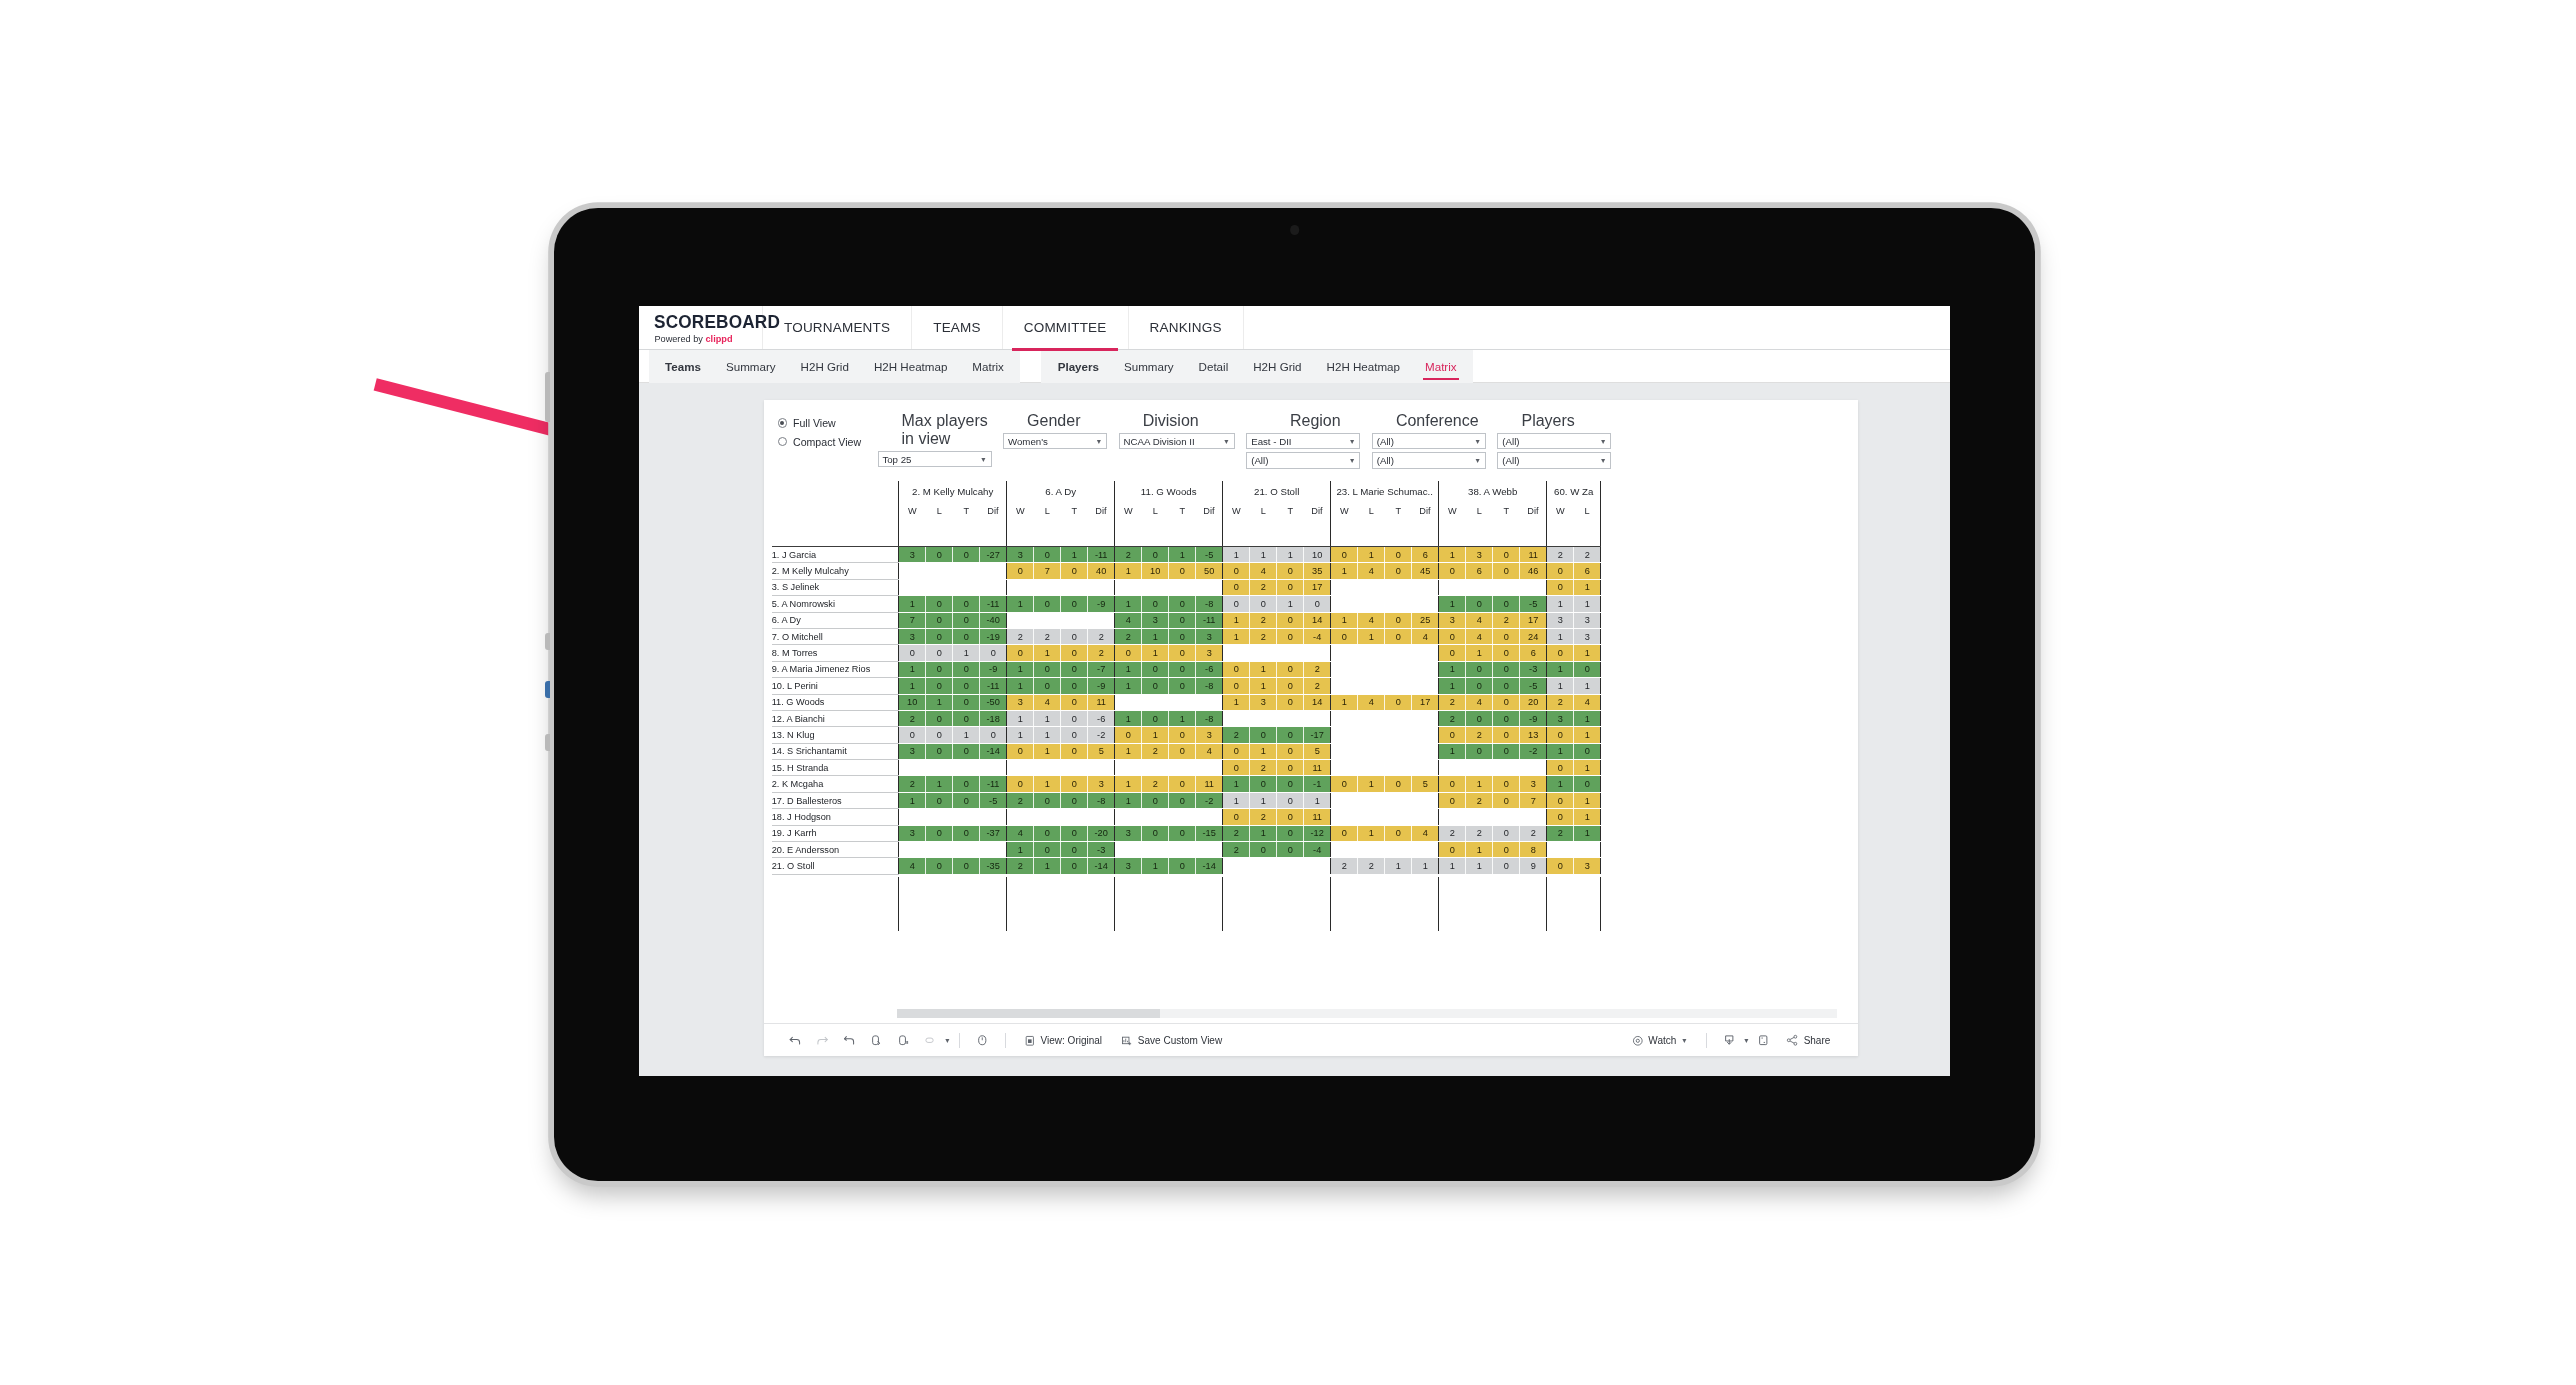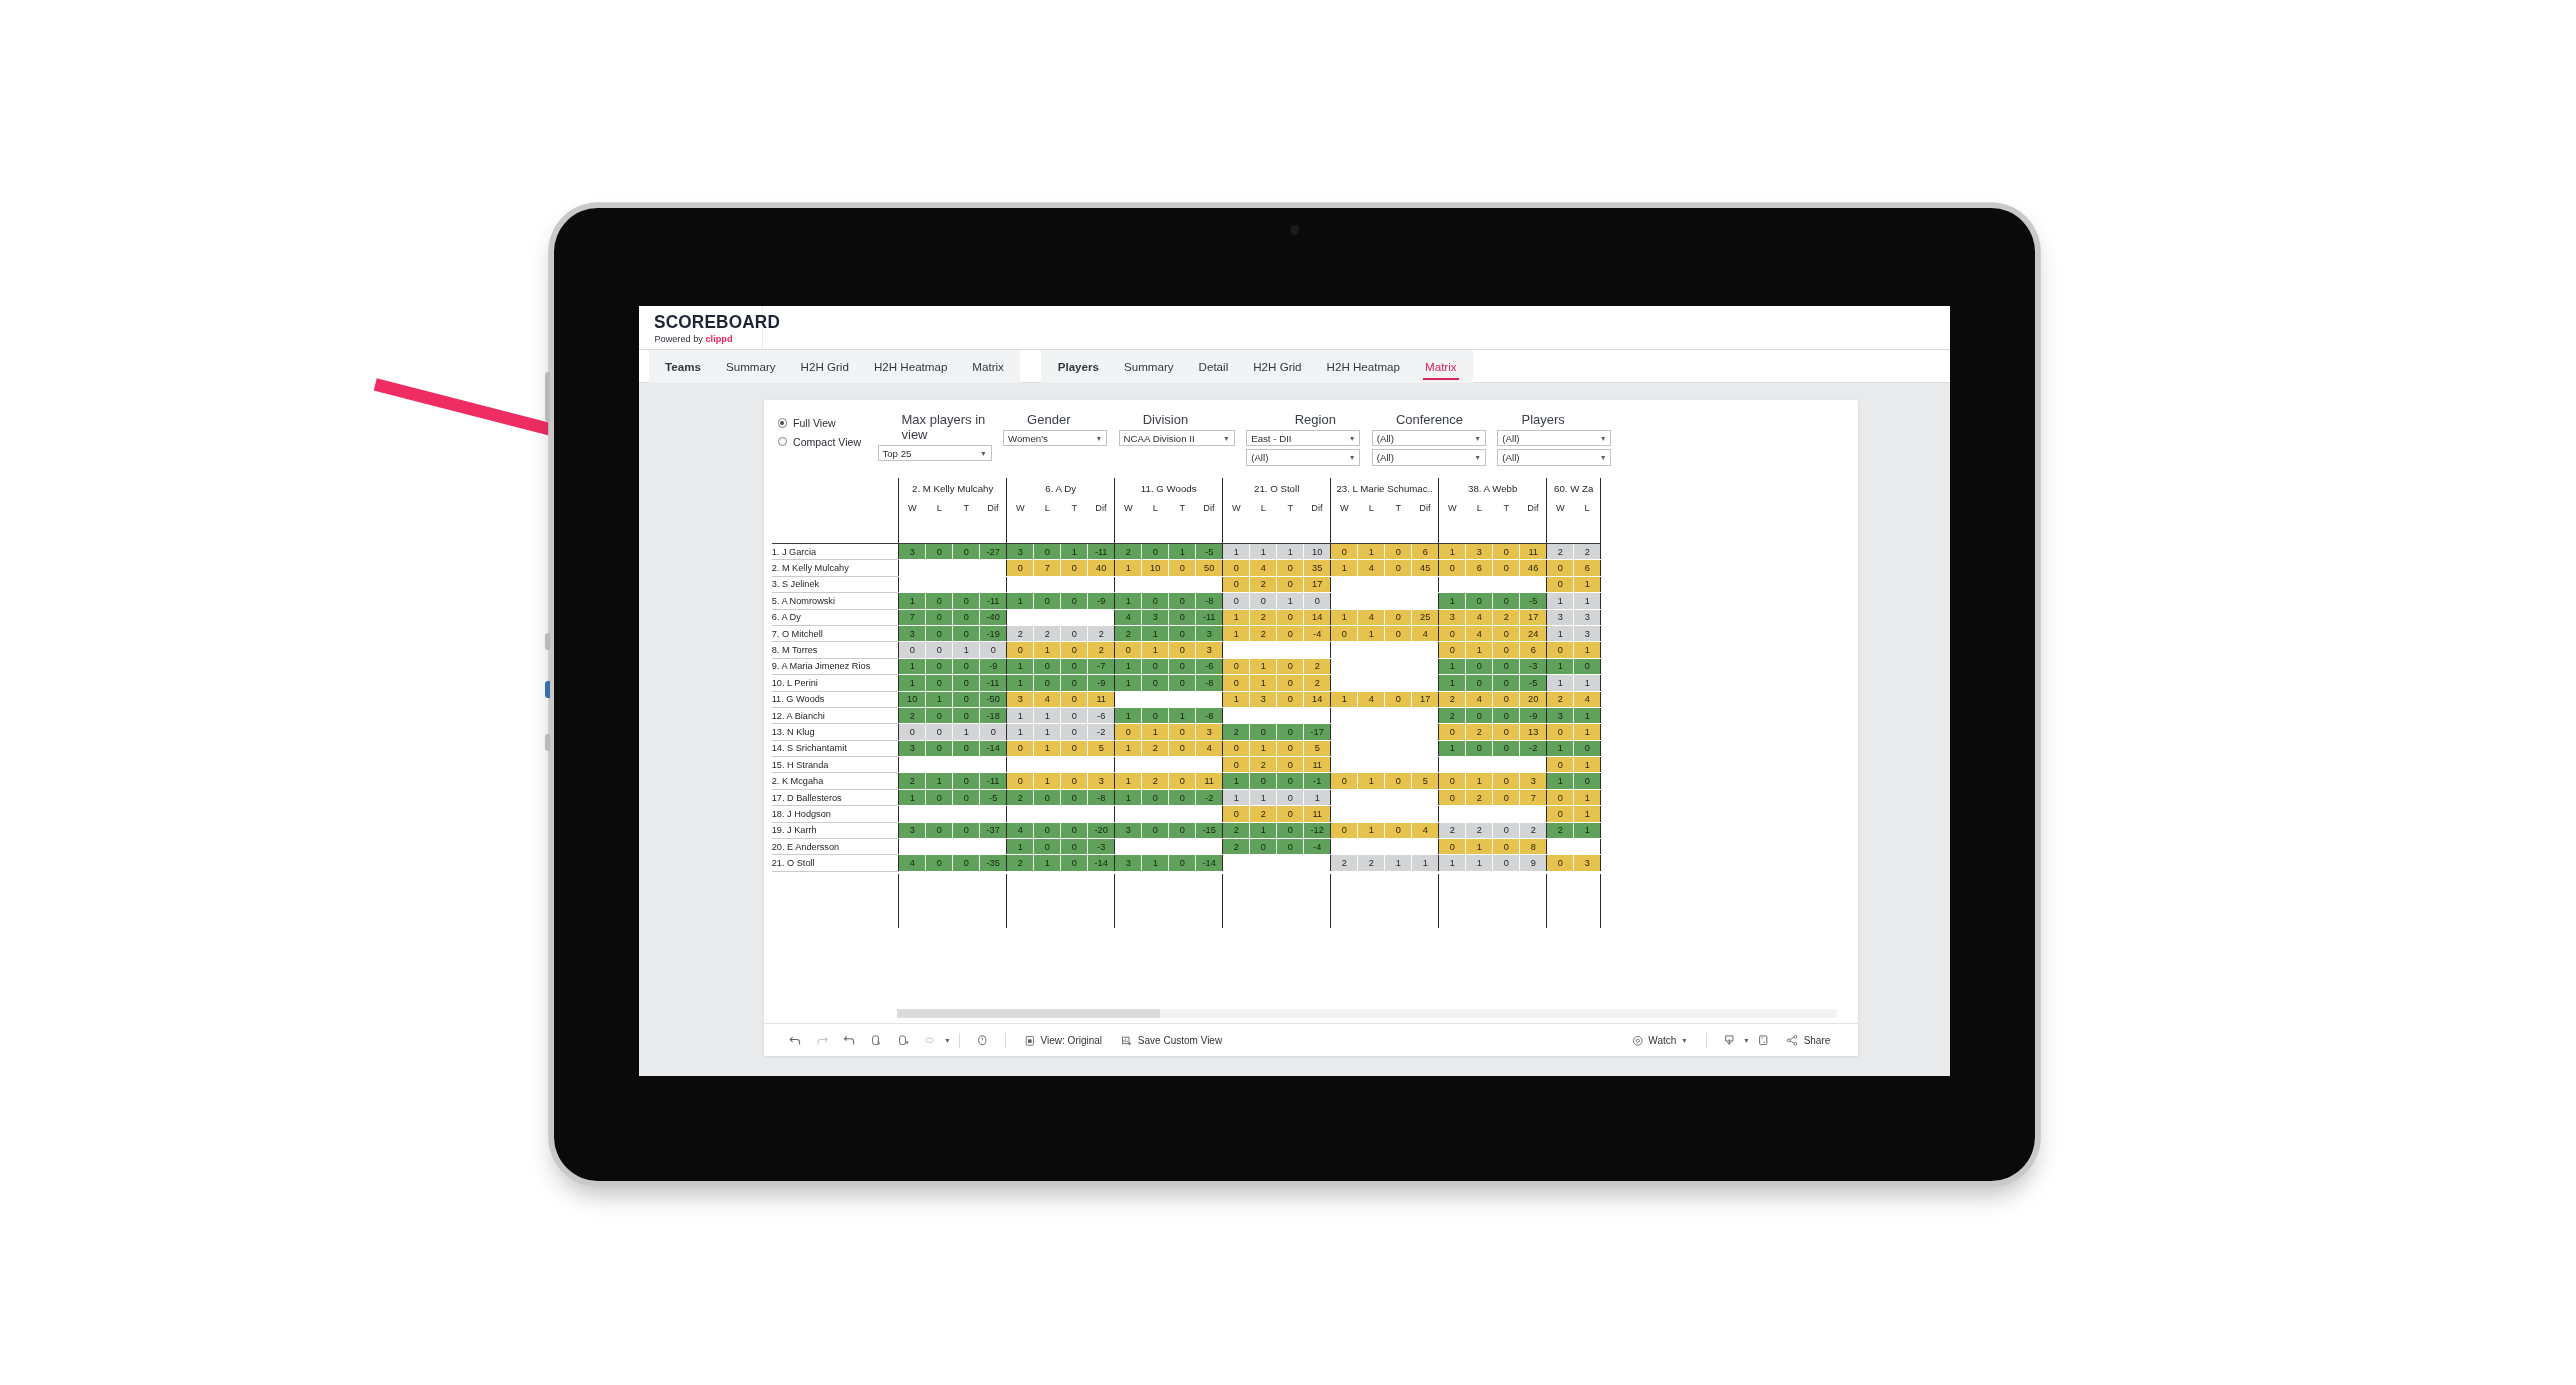--- a/index.html
+++ b/index.html
@@ -85,21 +85,21 @@
     display: flex; flex-direction: column;
   }
 
   
   .filters { display: flex; padding: 11.6px 9.7px 9.7px 13.5px; gap: 0; }
   .fcol { display: flex; flex-direction: column; }
   .fcol.radios { width: 100px; padding-top: 4.8px; gap: 6.8px; }
   .radio-row { display: flex; align-items: center; gap: 5.8px; font-size: 10.6px; color: #2b2f37; cursor: pointer; }
   .radio { width: 9.7px; height: 9.7px; border-radius: 50%; border: 1px solid #7b7f86; background: #fff; position: relative; flex: 0 0 auto; }
   .radio.on::after { content: ""; position: absolute; inset: 1.9px; border-radius: 50%; background: #4a4e55; }
-  .flabel { font-size: 13px; color: #3a3e45; margin-bottom: 2.9px; padding-left: 24px; }
+  .flabel { font-size: 16px; color: #3a3e45; margin-bottom: 2.9px; padding-left: 24px; }
   .fselect {
     width: 100%; height: 16.4px; border: 1px solid #bfc3c8; background: #fff;
     font-size: 9.7px; color: #2b2f37; display: flex; align-items: center;
     padding: 0 3.9px; justify-content: space-between; margin-bottom: 2.9px; cursor: pointer;
   }
   .fselect .cv { overflow: hidden; white-space: nowrap; }
   .caret { font-size: 6.8px; color: #5a5e65; margin-left: 3.9px; }
   .w-mp { width: 114px; margin-right: 11.6px; }
   .w-gd { width: 104px; margin-right: 11.6px; }
   .w-dv { width: 116px; margin-right: 11.6px; }
@@ -181,20 +181,26 @@
     <div class="btn-side btn-s2"></div>
     <div class="btn-side btn-s3"></div>
     <div class="btn-side btn-s4"></div>
 
     <div class="screen">
 
       <div class="topbar">
         <div class="logo-box">
           <div class="logo-word">SCOREBOARD</div>
           <div class="logo-sub"><span>Powered by </span><b>clippd</b></div>
+        </div>
+        <div class="topnav">
+          <div class="topnav-item">TOURNAMENTS</div>
+          <div class="topnav-item">TEAMS</div>
+          <div class="topnav-item active">COMMITTEE</div>
+          <div class="topnav-item">RANKINGS</div>
         </div>
       </div>
 
       <div class="subbar">
         <div class="subgroup">
           <div class="subtab head">Teams</div>
           <div class="subtab">Summary</div>
           <div class="subtab">H2H Grid</div>
           <div class="subtab">H2H Heatmap</div>
           <div class="subtab">Matrix</div>

